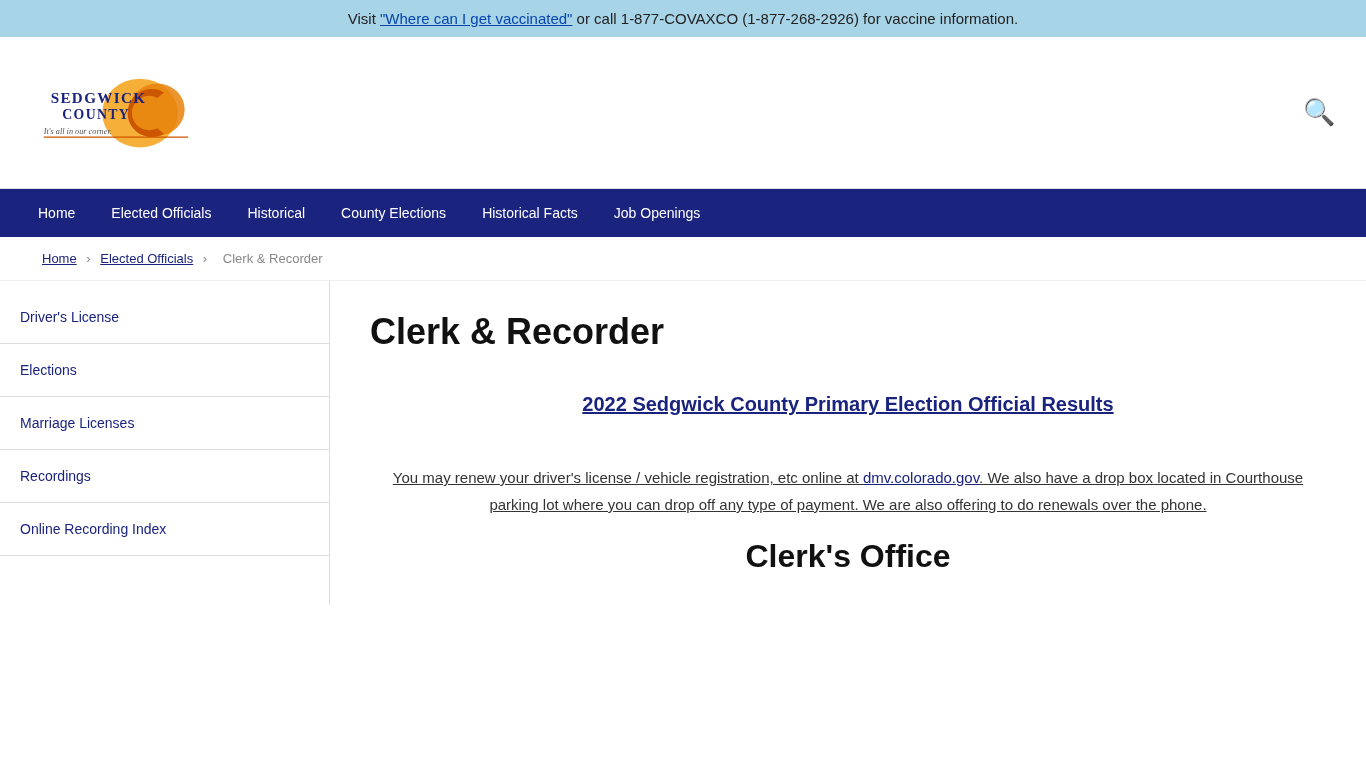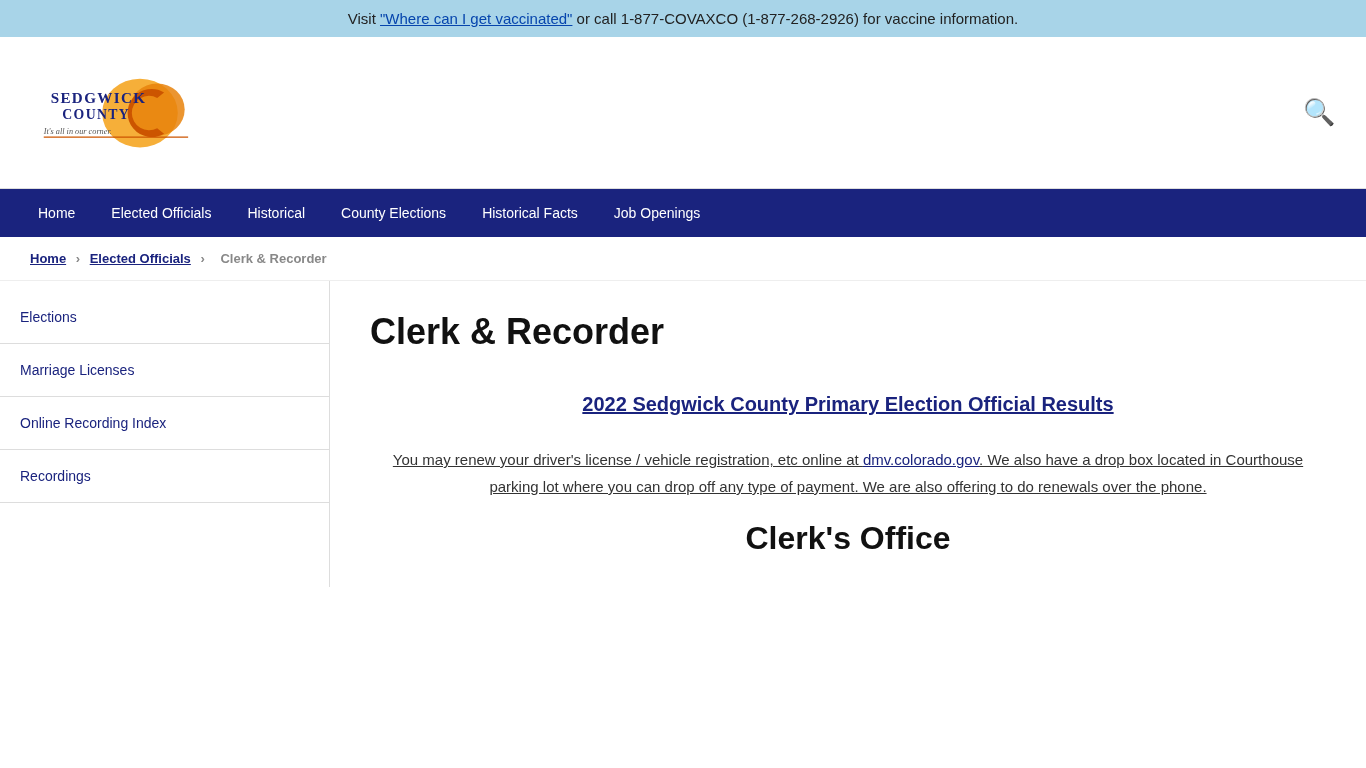--- a/index.html
+++ b/index.html
@@ -53,25 +53,24 @@
       color: #fff;
       text-decoration: none;
       padding: 16px 18px;
       font-size: 14px;
       display: block;
       white-space: nowrap;
     }
 
     
     .breadcrumb {
-      padding: 14px 30px;
+      padding: 14px 42px;
       font-size: 13px;
       color: #555;
       border-bottom: 1px solid #eee;
-      font-weight: bold;
     }
     .breadcrumb a {
       color: #1a237e;
       text-decoration: underline;
     }
     .breadcrumb span {
       margin: 0 6px;
       color: #888;
     }
 
@@ -105,21 +104,21 @@
     .page-title {
       font-size: 36px;
       font-weight: bold;
       color: #111;
       margin-bottom: 30px;
       padding-bottom: 10px;
     }
 
     .election-link {
       text-align: center;
-      margin-bottom: 30px;
+      margin-bottom: 48px;
     }
     .election-link a {
       font-size: 20px;
       font-weight: bold;
       color: #1a237e;
       text-decoration: underline;
     }
 
     .info-text {
       text-align: center;
@@ -193,24 +192,25 @@
   <a href="#">Home</a>
   <span> › </span>
   <a href="#">Elected Officials</a>
   <span> › </span>
   <span>Clerk &amp; Recorder</span>
 </div>
 
 <div class="page-layout">
 
   <div class="sidebar">
+    <div class="sidebar-item">Driver's License</div>
     <div class="sidebar-item">Elections</div>
     <div class="sidebar-item">Marriage Licenses</div>
+    <div class="sidebar-item">Recordings</div>
     <div class="sidebar-item">Online Recording Index</div>
-    <div class="sidebar-item">Recordings</div>
   </div>
 
   <div class="main-content">
     <h1 class="page-title">Clerk &amp; Recorder</h1>
 
     <div class="election-link">
       <a href="#">2022 Sedgwick County Primary Election Official Results</a>
     </div>
 
     <p class="info-text">

